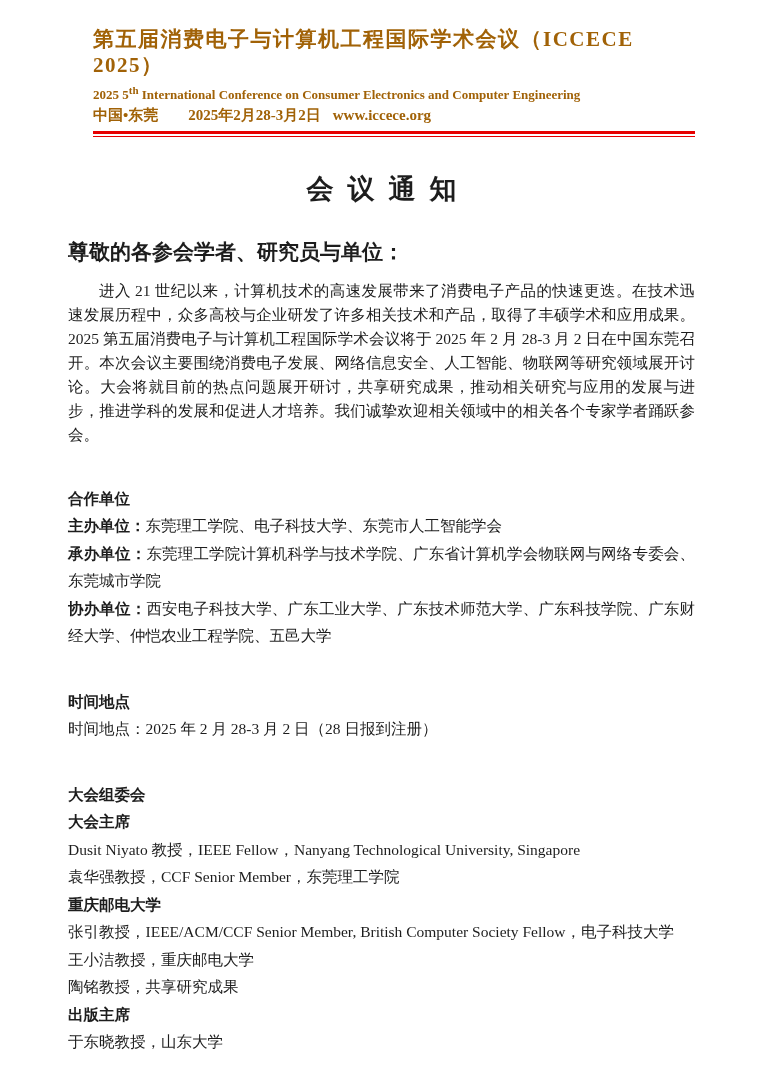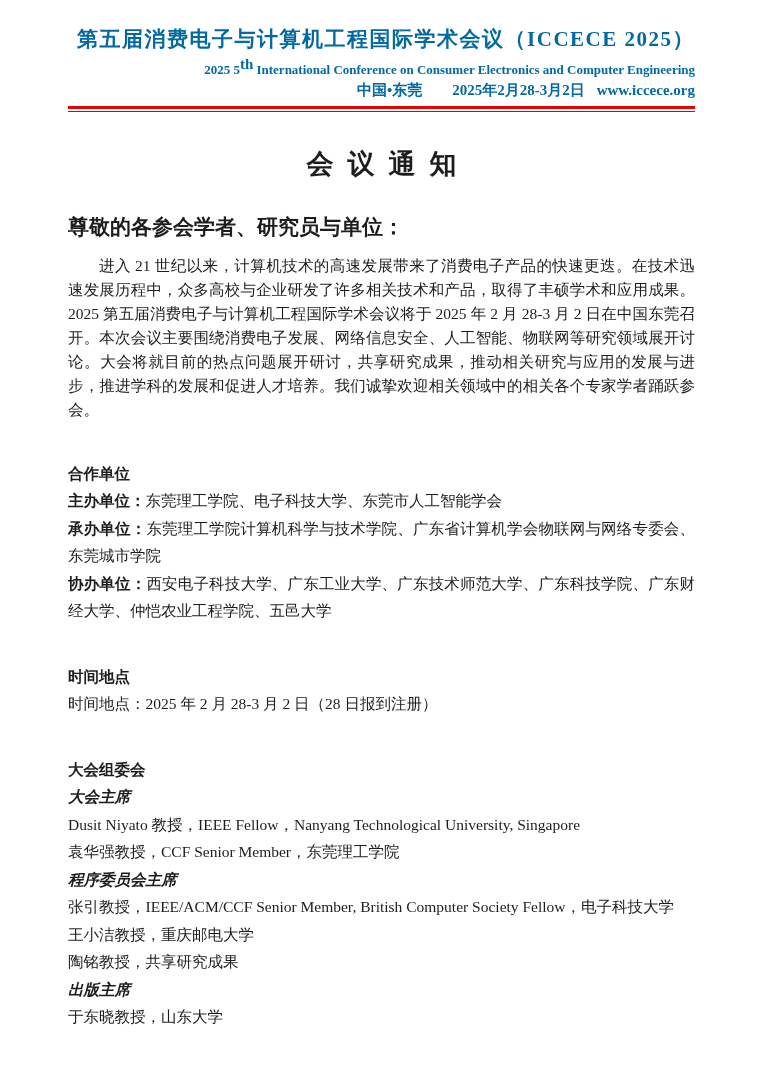--- a/index.html
+++ b/index.html
@@ -4,44 +4,44 @@
 <style>
   html, body { margin:0; padding:0; background:#ffffff; }
   .page {
     width:763px; min-height:1079px; box-sizing:border-box;
     padding:26px 68px 40px 68px;
     font-family:"Liberation Serif","DejaVu Serif",serif;
     color:#1d1d1d; background:#ffffff;
   }
 
   
-  .hdr { text-align:right; color:#0369a1; }
+  .hdr { text-align:left; color:#a16207;margin-left:25px; }
   .hdr-zh { font-size:21px; font-weight:bold; letter-spacing:1.5px; line-height:26px; }
   .hdr-en { font-size:13px; font-weight:bold; margin-top:4px; line-height:16px; }
-  .hdr-en sup { font-size:15px; }
+  .hdr-en sup { font-size:11px; }
   .hdr-info { font-size:15px; font-weight:bold; margin-top:3px; line-height:19px; }
   .gap-lg { margin-left:30px; }
   .gap-sm { margin-left:12px; }
   .rule-thick { height:3px; background:#e60000; margin-top:6px; }
   .rule-thin  { height:1px; background:#e60000; margin-top:2px; }
 
   
   .doc-title {
     text-align:center; font-size:27px; font-weight:bold;
     letter-spacing:14px; text-indent:14px;
     margin:36px 0 0 0; line-height:32px;
   }
   .salutation { font-weight:bold; font-size:21px; margin:34px 0 0 0; line-height:27.5px; }
   .intro {
     font-size:15.5px; line-height:24px; text-align:justify;
     text-indent:2em; margin:12px 0 0 0;
   }
   .section { margin-top:38px; }
   .section-heading { font-size:15.5px; font-weight:bold; margin:0; line-height:27.5px; }
-  .sub-heading { font-size:15.5px; font-weight:bold; margin:0; line-height:27.5px;font-style:italic; }
+  .sub-heading { font-size:15.5px; font-weight:bold; margin:0; line-height:27.5px; }
   .line { font-size:15.5px; margin:0; line-height:27.5px; text-align:justify; }
   .lbl { font-weight:bold; }
 </style>
 </head>
 <body>
 
 <div class="page">
 
   <header class="hdr">
     <div class="hdr-zh">第五届消费电子与计算机工程国际学术会议（ICCECE 2025）</div>
@@ -71,21 +71,21 @@
       <p class="line"><span>时间地点：</span><span>2025 年 2 月 28-3 月 2 日（28 日报到注册）</span></p>
     </section>
 
     <section class="section">
       <h2 class="section-heading">大会组委会</h2>
 
       <h3 class="sub-heading">大会主席</h3>
       <p class="line">Dusit Niyato 教授，IEEE Fellow，Nanyang Technological University, Singapore</p>
       <p class="line">袁华强教授，CCF Senior Member，东莞理工学院</p>
 
-      <h3 class="sub-heading">程序委员会主席</h3>
+      <h3 class="sub-heading">重庆邮电大学</h3>
       <p class="line">张引教授，IEEE/ACM/CCF Senior Member, British Computer Society Fellow，电子科技大学</p>
       <p class="line">王小洁教授，重庆邮电大学</p>
       <p class="line">陶铭教授，共享研究成果</p>
 
       <h3 class="sub-heading">出版主席</h3>
       <p class="line">于东晓教授，山东大学</p>
     </section>
 
   </main>
 </div>

